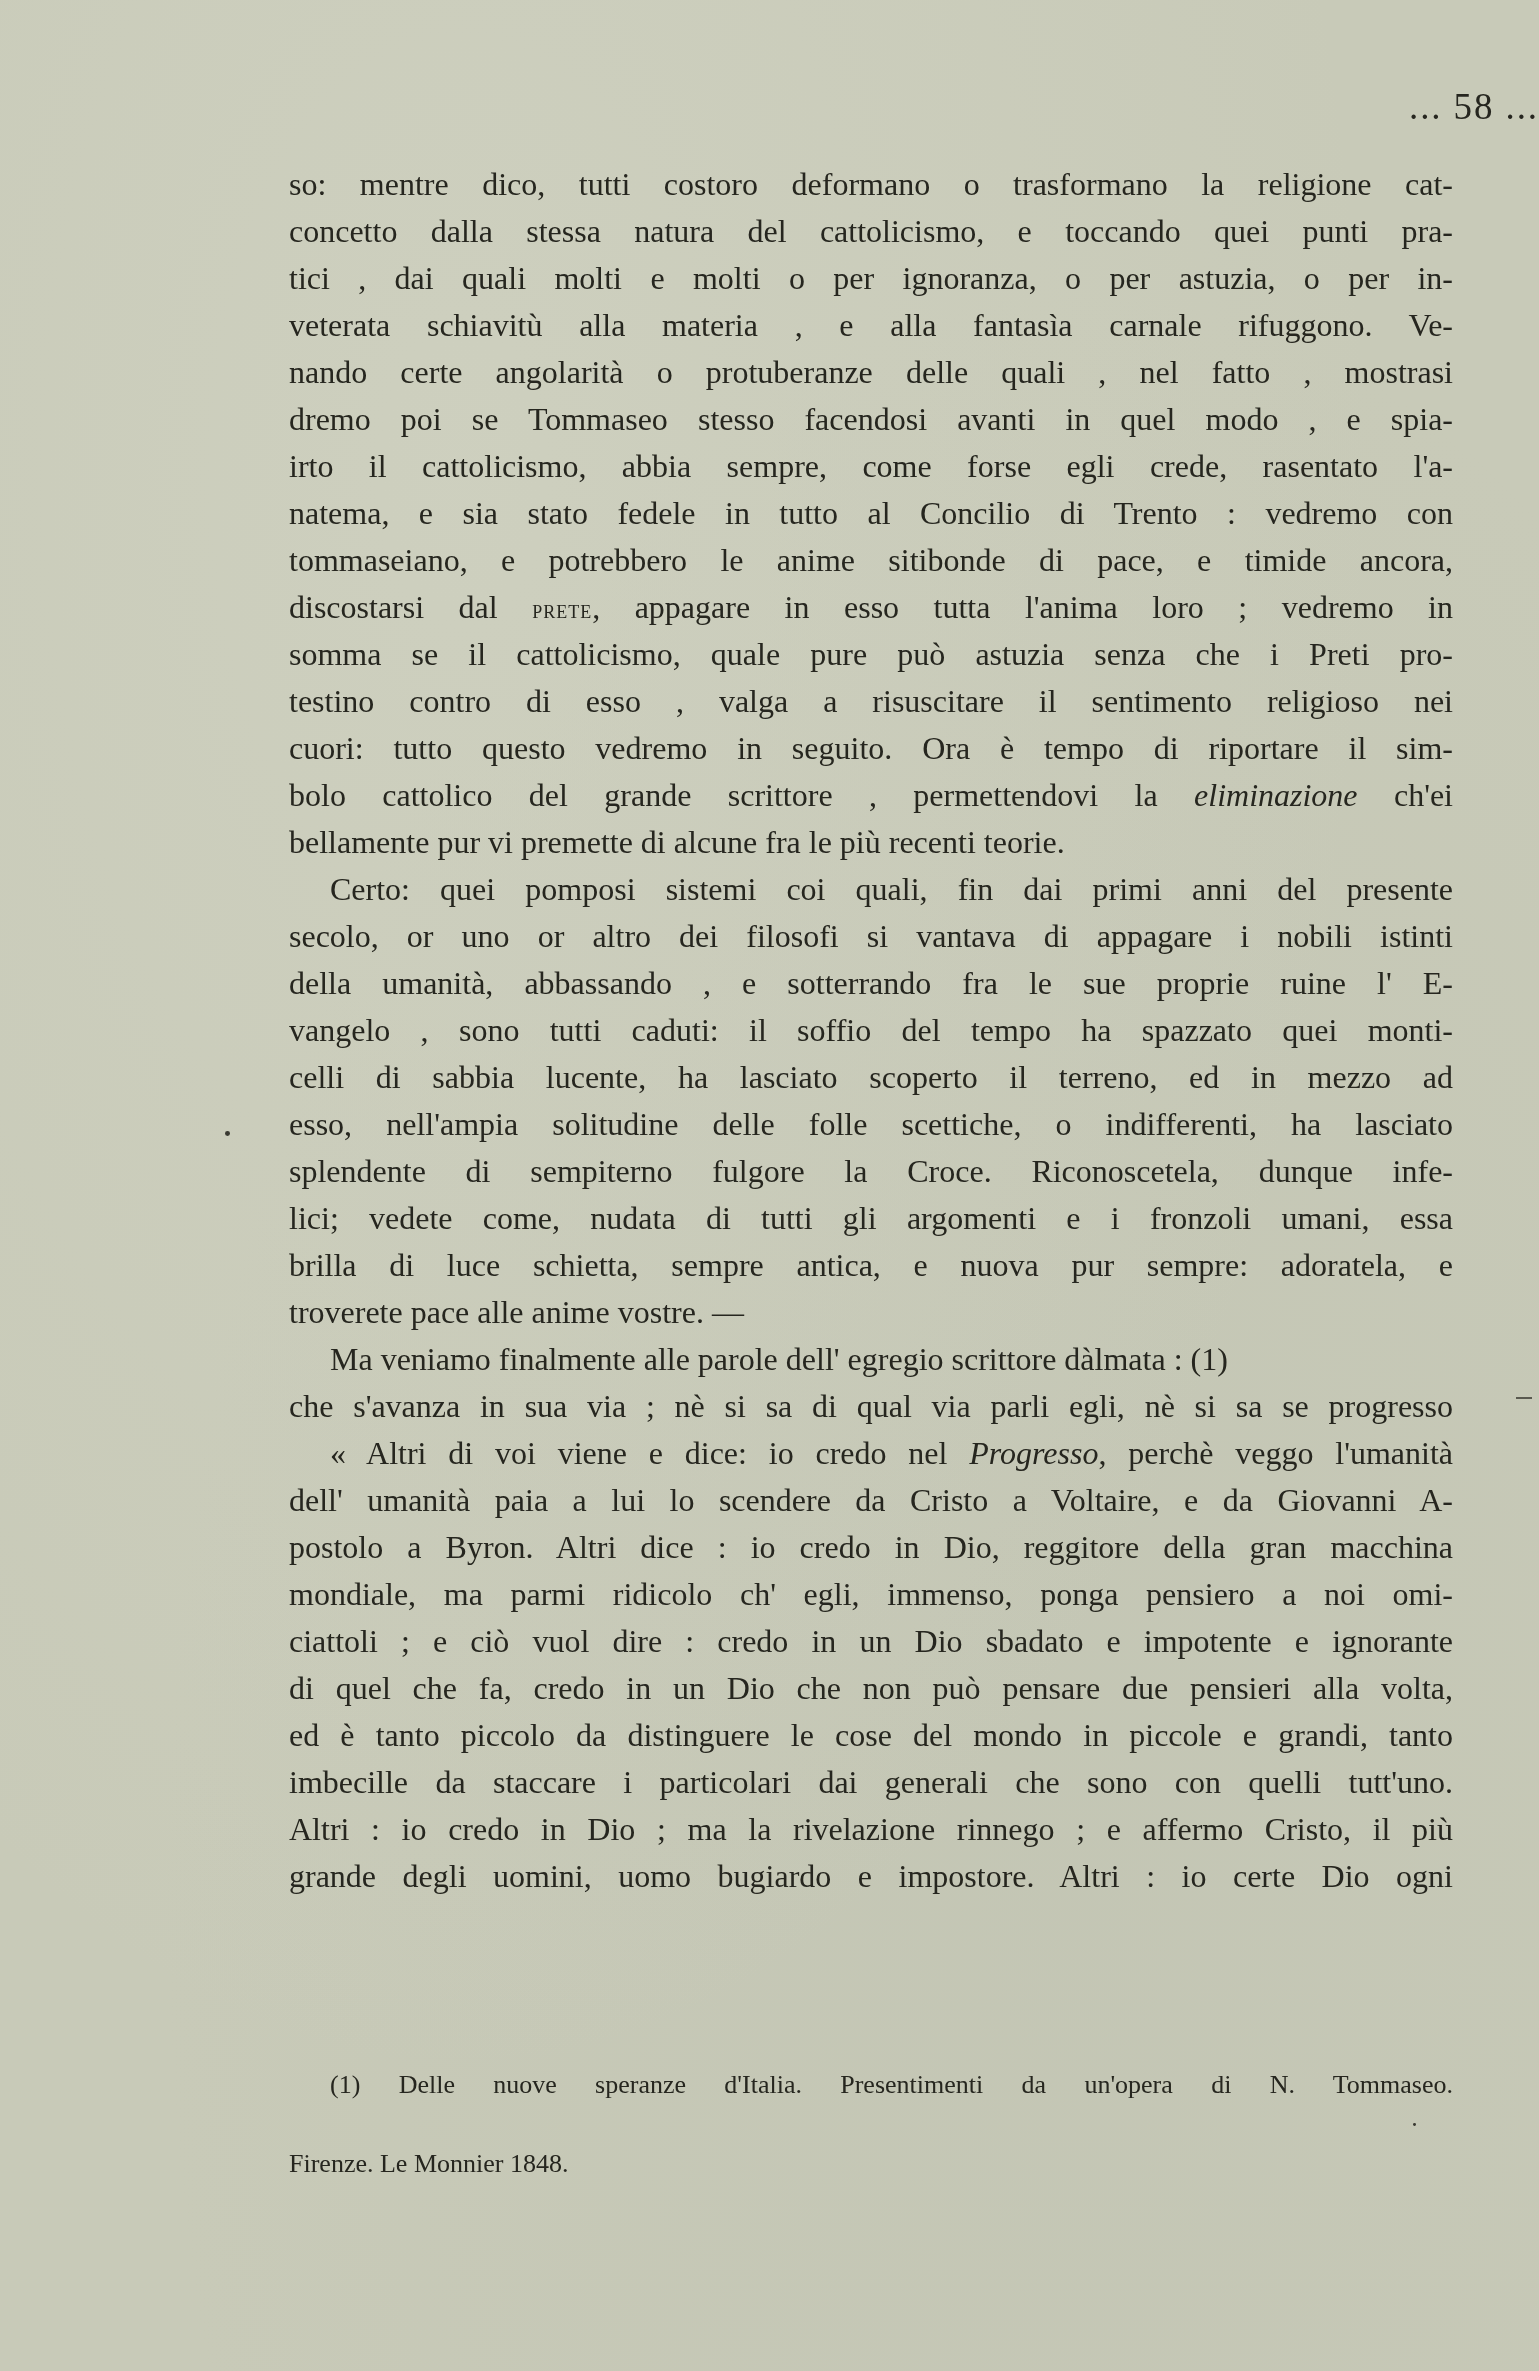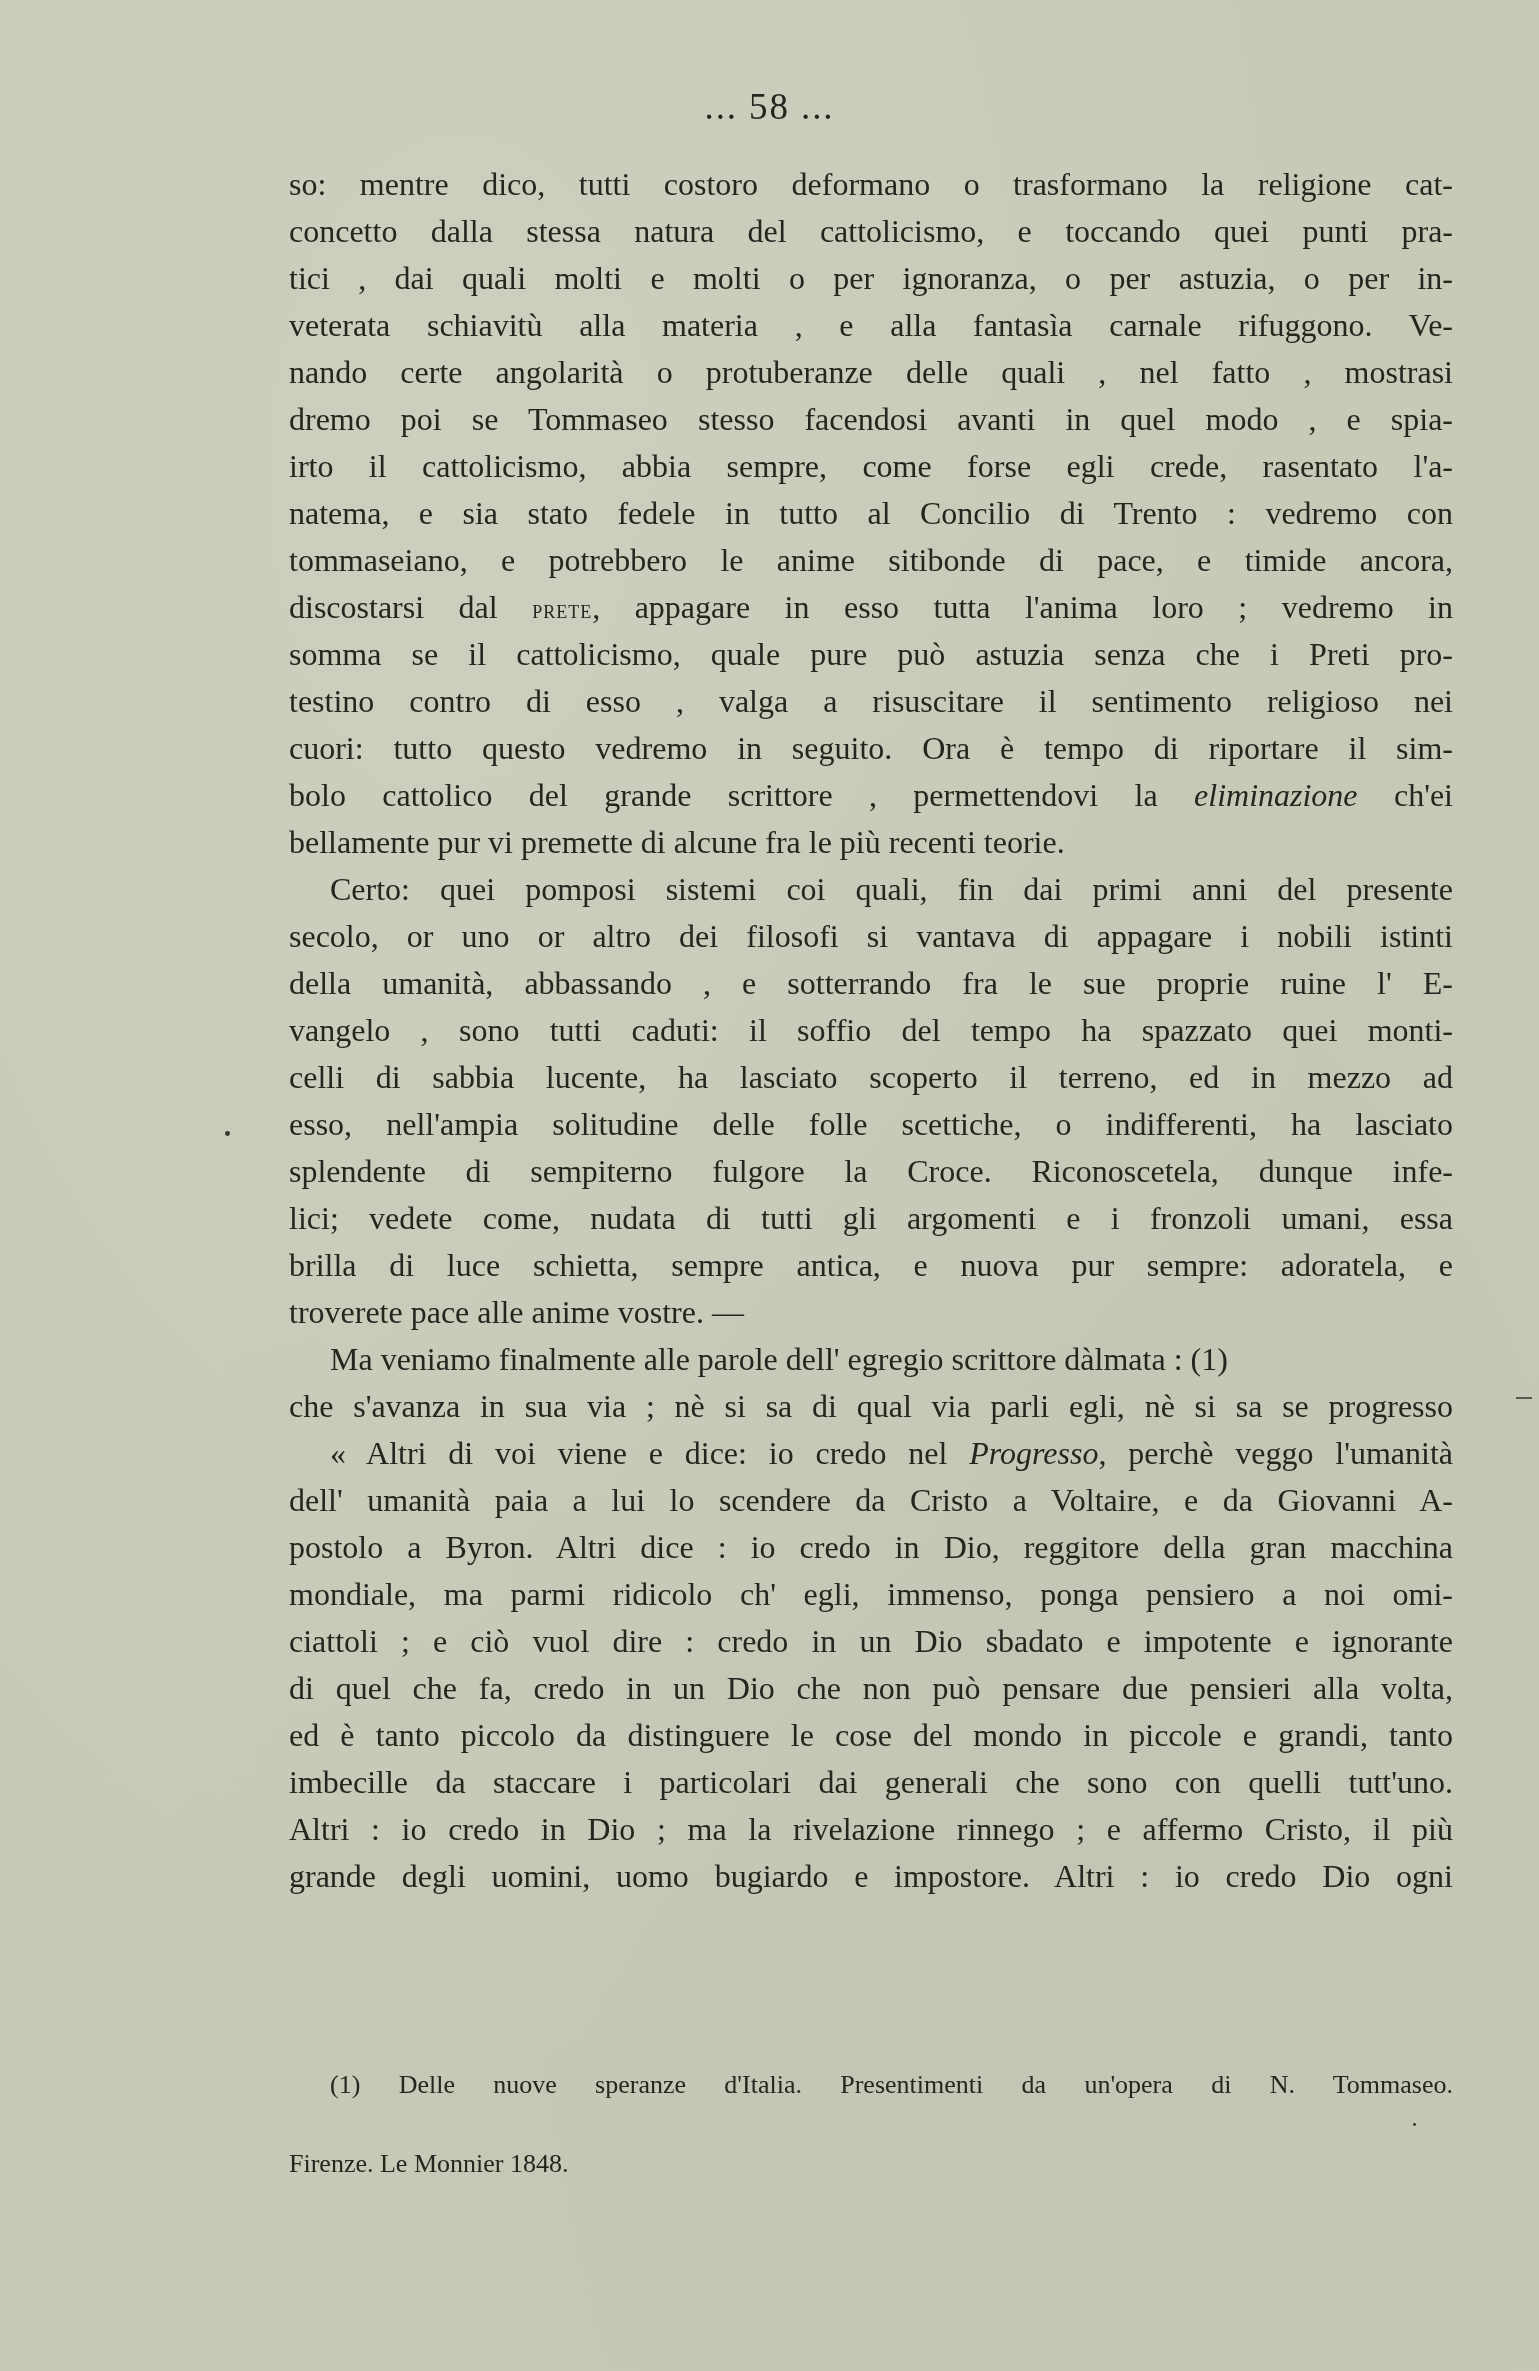--- a/index.html
+++ b/index.html
@@ -22,21 +22,21 @@
       background:
         radial-gradient(ellipse at 30% 20%, rgba(210,212,196,0.55), transparent 60%),
         radial-gradient(ellipse at 70% 80%, rgba(190,193,176,0.45), transparent 60%),
         #c8cab8;
     }
     .page-number {
       position: absolute;
       top: 85px;
       left: 0;
       width: 1539px;
-      text-align: center;
+      text-align: right;
       font-size: 37px;
       letter-spacing: 1.9px;
       font-family: "Liberation Serif", serif;
     }
     .body-text {
       position: absolute;
       left: 289px;
       top: 161px;
       width: 1164px;
     }
@@ -131,21 +131,21 @@
       <div class="line">che s'avanza in sua via ; nè si sa di qual via parli egli, nè si sa se progresso</div>
       <div class="line indent"><span>« Altri di voi viene e dice: io credo nel </span><span class="it">Progresso</span><span>, perchè veggo l'umanità</span></div>
       <div class="line">dell' umanità paia a lui lo scendere da Cristo a Voltaire, e da Giovanni A-</div>
       <div class="line">postolo a Byron. Altri dice : io credo in Dio, reggitore della gran macchina</div>
       <div class="line">mondiale, ma parmi ridicolo ch' egli, immenso, ponga pensiero a noi omi-</div>
       <div class="line">ciattoli ; e ciò vuol dire : credo in un Dio sbadato e impotente e ignorante</div>
       <div class="line">di quel che fa, credo in un Dio che non può pensare due pensieri alla volta,</div>
       <div class="line">ed è tanto piccolo da distinguere le cose del mondo in piccole e grandi, tanto</div>
       <div class="line">imbecille da staccare i particolari dai generali che sono con quelli tutt'uno.</div>
       <div class="line">Altri : io credo in Dio ; ma la rivelazione rinnego ; e affermo Cristo, il più</div>
-      <div class="line">grande degli uomini, uomo bugiardo e impostore. Altri : io credo Dio ogni</div>
+      <div class="line">grande degli uomini, uomo bugiardo e impostore. Altri : io certe Dio ogni</div>
     </div>
 
   <div class="footnote" id="footnote">
       <div class="fn-line indent">(1) Delle nuove speranze d'Italia. Presentimenti da un'opera di N. Tommaseo.</div>
       <div class="fn-line last">Firenze. Le Monnier 1848.</div>
     </div>
 
   <div class="speck" style="left:225px; top:1131px;"></div>
   <div class="margin-mark" style="left:1516px; top:1397px;"></div>
   <div class="speck" style="left:1413px; top:2123px; width:2.9px; height:2.9px;"></div>

